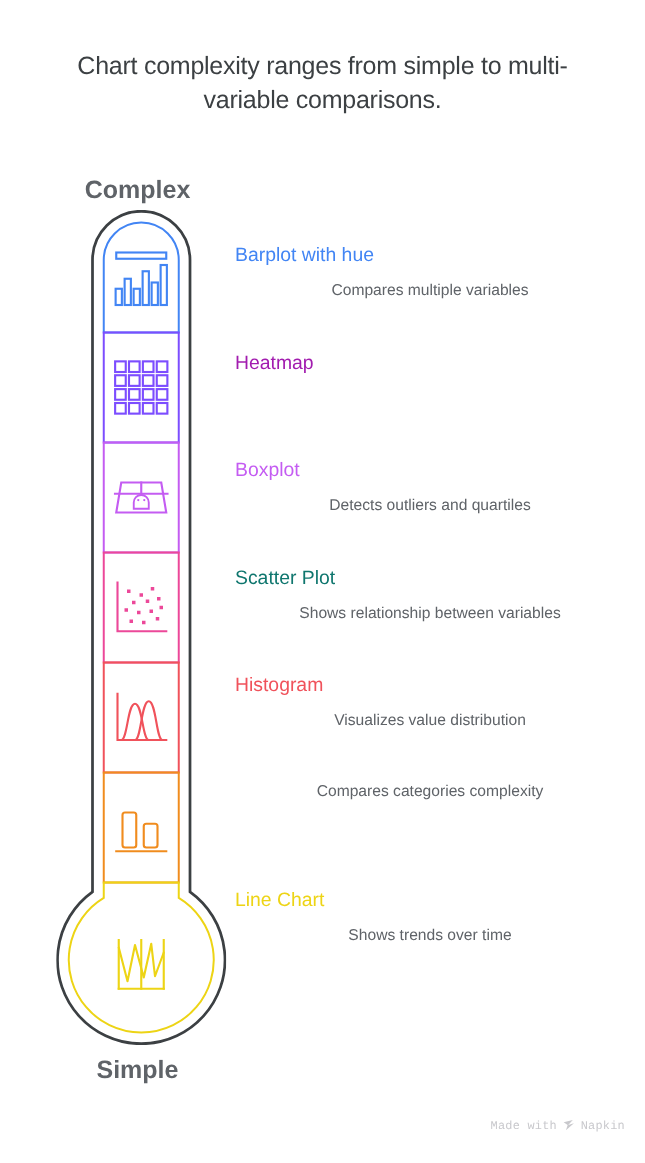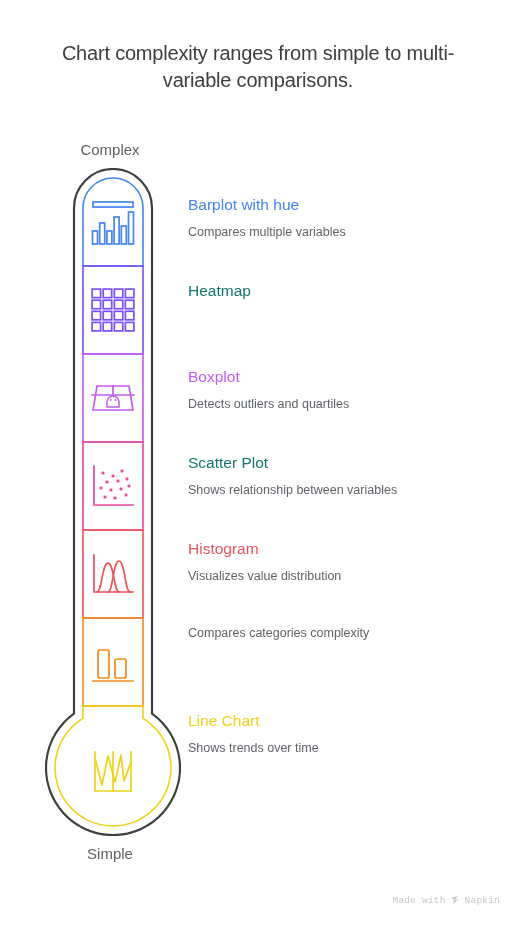--- a/index.html
+++ b/index.html
@@ -28,22 +28,23 @@
     line-height: 1.35;
     color: #3c4043;
     letter-spacing: -0.2px;
   }
 
   
   .cap {
     position: absolute;
     width: 180px;
     text-align: center;
-    font-size: 15px;
+    font-size: 20px;
     color: #5f6368;
+    font-weight: bold;
   }
   .cap-complex { top: 141px; left: 20px; }
   .cap-simple  { top: 845px; left: 20px; }
 
   
   #thermo {
     position: absolute;
     top: 168px;
     left: 45px;
     width: 136px;
@@ -64,20 +65,21 @@
     font-size: 15.5px;
     line-height: 1.1;
     margin: 0 0 12px 0;
     font-weight: normal;
   }
   .row-desc {
     font-size: 12.5px;
     color: #5f6368;
     line-height: 1.2;
     margin: 0;
+    text-align: center;
   }
 
   
   .watermark {
     position: absolute;
     right: 16px;
     bottom: 24px;
     display: flex;
     align-items: center;
     gap: 4px;
@@ -188,21 +190,21 @@
       <path d="M 50 590 L 57 617 L 63 588 L 70 614 L 76 587 L 79 613 L 86 594" stroke-linejoin="round" stroke-linecap="round"></path>
     </g>
   </svg>
 
 <div class="rows">
   <div class="row">
     <p class="row-title" style="color: rgb(66, 133, 244);">Barplot with hue</p>
     <p class="row-desc">Compares multiple variables</p>
   </div>
   <div class="row">
-    <p class="row-title" style="color: #0f766e;">Heatmap</p>
+    <p class="row-title" style="color: #a21caf;">Heatmap</p>
   </div>
   <div class="row">
     <p class="row-title" style="color: rgb(196, 92, 242);">Boxplot</p>
     <p class="row-desc">Detects outliers and quartiles</p>
   </div>
   <div class="row">
     <p class="row-title" style="color: #0f766e;">Scatter Plot</p>
     <p class="row-desc">Shows relationship between variables</p>
   </div>
   <div class="row">

